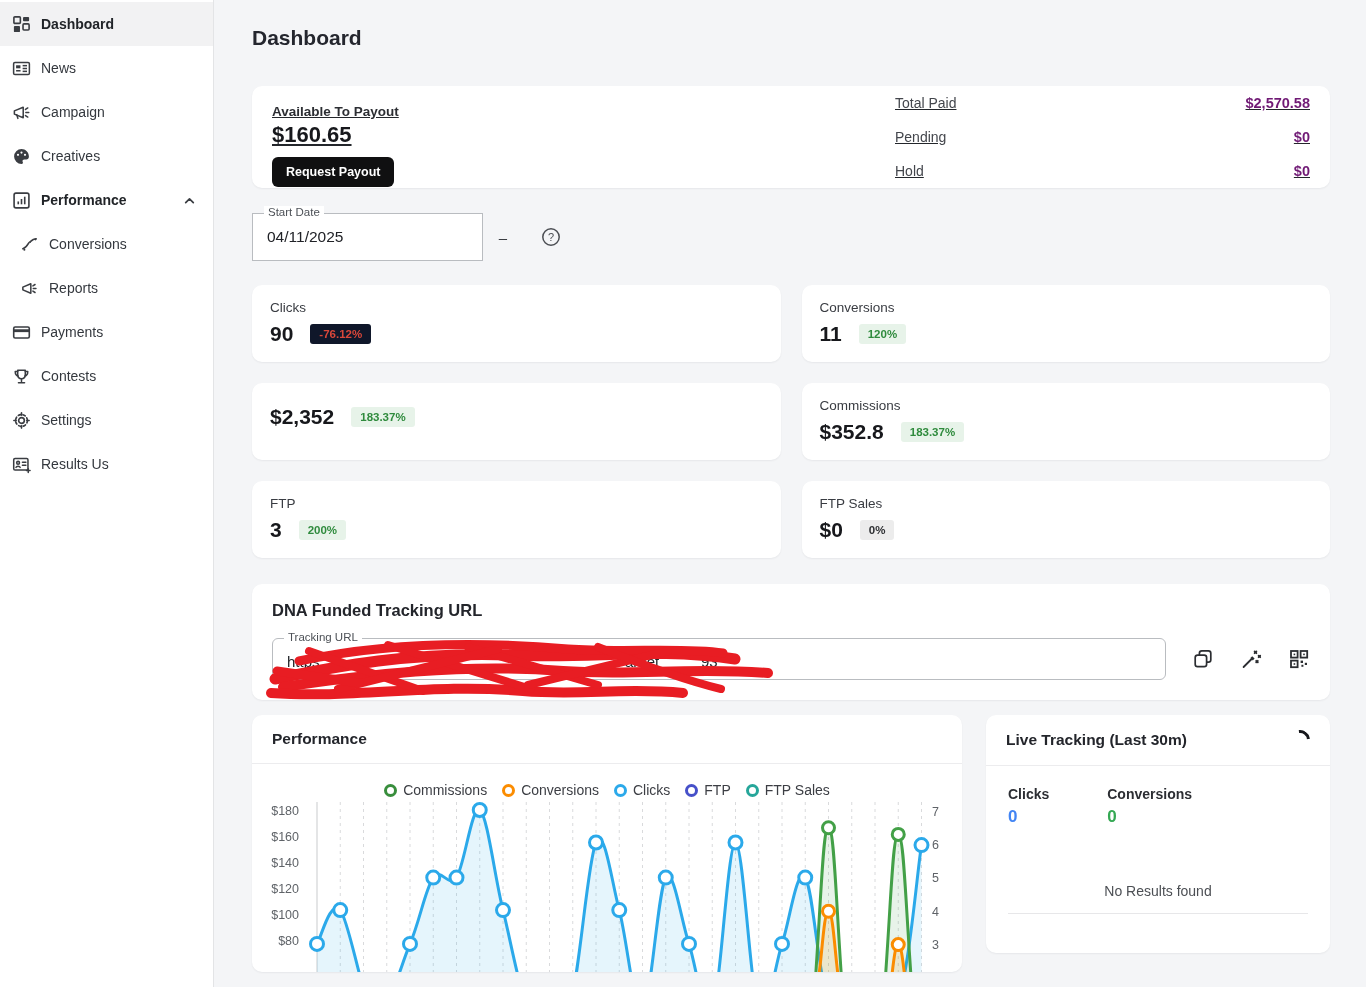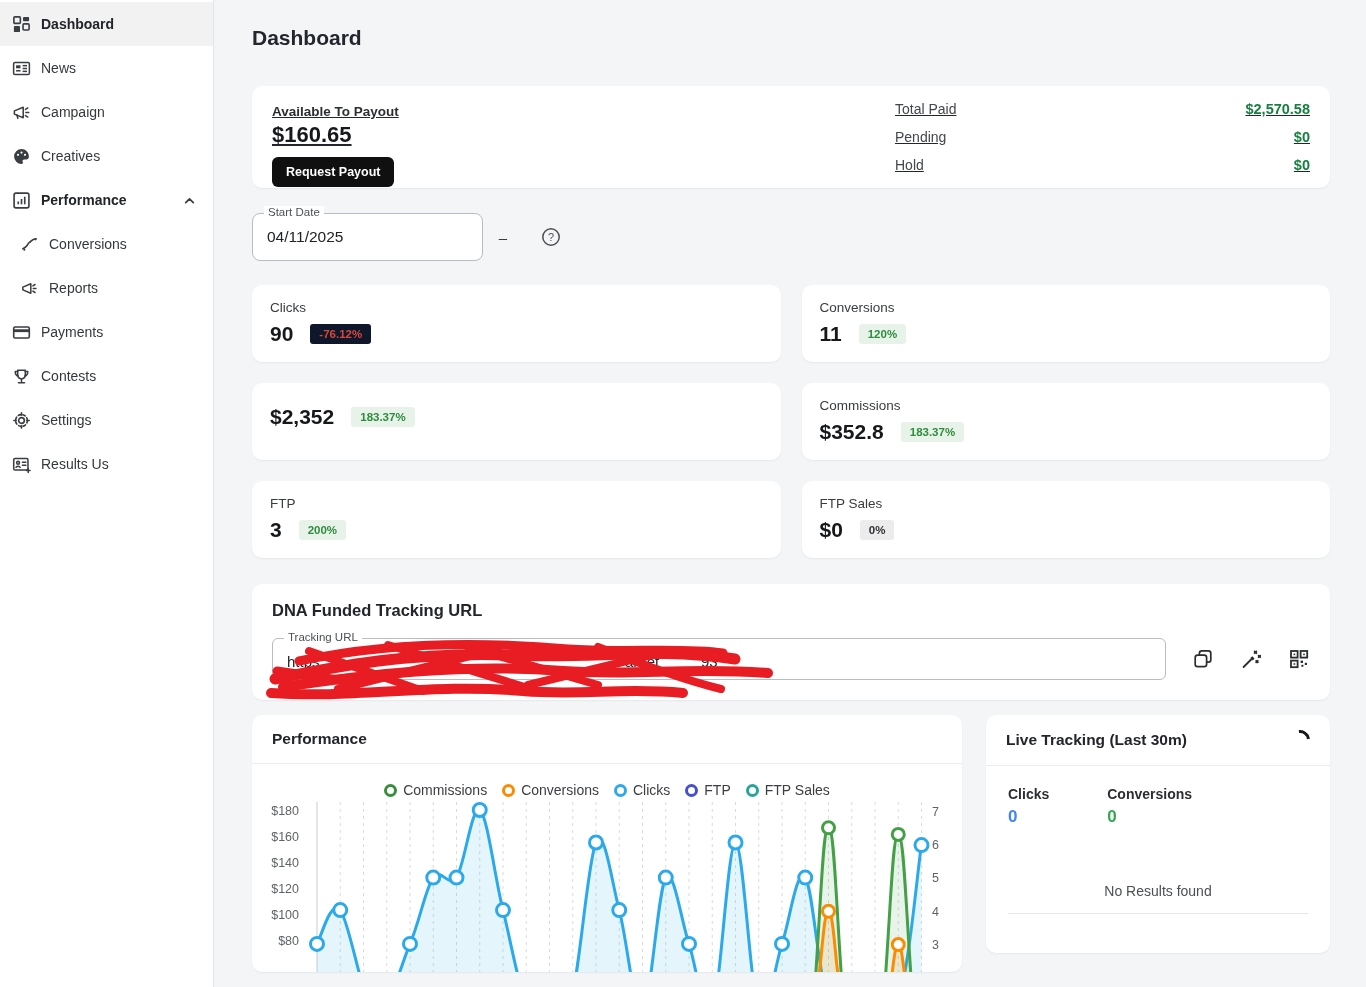--- a/index.html
+++ b/index.html
@@ -19,27 +19,27 @@
   
   .main { flex:1; padding:26px 36px 0 38px; }
   .page-title { font-size:21px; font-weight:700; color:#24262e; margin-bottom:36px; }
   .card { background:#fff; border-radius:10px; box-shadow:0 1px 2px rgba(20,20,40,.06); }
 
   
   .payout-card { display:flex; justify-content:space-between; padding:18px 20px; height:102px;text-decoration:underline; }
   .payout-label { font-size:13.5px; font-weight:700; color:#2c2e33; }
   .payout-amount { font-size:22px; font-weight:700; margin-top:3px; color:#17181c; }
   .request-btn { margin-top:9px; background:#101011; color:#fff; border:none; border-radius:6px; font-family:inherit; font-size:12.5px; font-weight:700; padding:8px 14px; cursor:pointer; }
-  .payout-right { width:415px; display:flex; flex-direction:column; justify-content:center; gap:12px; }
+  .payout-right { width:415px; display:flex; flex-direction:column; justify-content:center; gap:18px; }
   .pr-row { display:flex; justify-content:space-between; font-size:14px; color:#43464c; }
-  .pr-row b { color:#15803d; font-size:14.5px;margin-left:45px; }
+  .pr-row b { color:#701a75; font-size:14.5px;margin-left:45px; }
 
   
   .date-row { margin-top:25px; display:flex; align-items:center; }
-  .ol-field { position:relative; width:231px; height:48px; border:1px solid #b9bcc0; border-radius:8px; background:#fff; display:flex; align-items:center; }
+  .ol-field { position:relative; width:231px; height:48px; border:1px solid #b9bcc0; border-radius:0; background:#fff; display:flex; align-items:center; }
   .ol-field input { border:none; outline:none; width:100%; font-family:inherit; font-size:15.5px; color:#202227; padding:0 14px; background:transparent; }
   .ol-label { position:absolute; top:-8px; left:11px; background:#fff; padding:0 4px; font-size:11.5px; color:#4d5157; }
   .date-dash { width:40px; text-align:center; color:#3a3d42; font-size:15px; }
   .end-field { margin-left:0; }
   .help-btn { margin-left:17px; width:22px; height:22px; background:none; border:none; cursor:pointer; padding:0; }
 
   
   .stats-grid { margin-top:24px; display:grid; grid-template-columns:1fr 1fr; gap:21px; }
   .stat-card { height:77px; padding:15px 18px; }
   .stat-label { font-size:13.5px; color:#393c42; }

